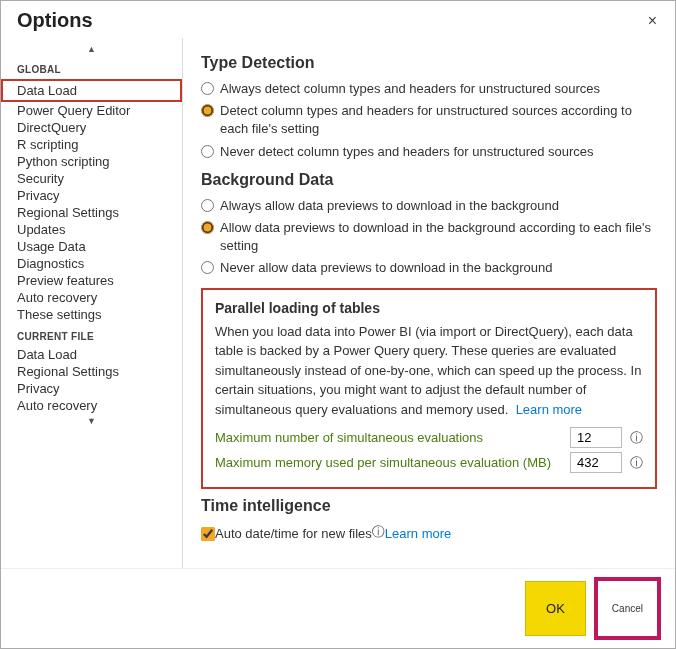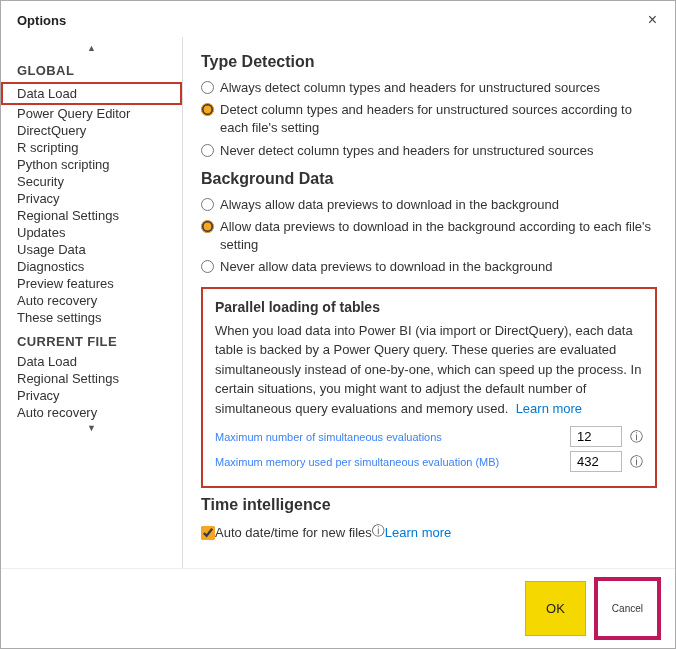--- a/index.html
+++ b/index.html
@@ -23,21 +23,21 @@
       position: relative;
     }
     .dialog-titlebar {
       display: flex;
       align-items: center;
       justify-content: space-between;
       padding: 8px 12px 6px 16px;
       border-bottom: none;
     }
     .dialog-title {
-      font-size: 13px;
+      font-size: 20px;
       font-weight: 600;
       color: #222;
     }
     .close-btn {
       cursor: pointer;
       font-size: 16px;
       color: #444;
       background: none;
       border: none;
       padding: 2px 6px;
@@ -60,21 +60,21 @@
     .sidebar-content {
       flex: 1;
       overflow-y: auto;
       overflow-x: hidden;
       padding: 4px 0;
     }
     .sidebar-content::-webkit-scrollbar { width: 8px; }
     .sidebar-content::-webkit-scrollbar-track { background: #f5f5f5; }
     .sidebar-content::-webkit-scrollbar-thumb { background: #ccc; }
     .section-header {
-      font-size: 13px;
+      font-size: 10px;
       font-weight: 700;
       color: #444;
       padding: 8px 16px 4px 16px;
       letter-spacing: 0.03em;
     }
     .sidebar-item {
       padding: 1px 16px;
       cursor: pointer;
       color: #333;
       font-size: 13px;
@@ -142,22 +142,22 @@
       margin-bottom: 8px;
     }
     .parallel-row {
       display: flex;
       align-items: center;
       margin-bottom: 4px;
       gap: 8px;
     }
     .parallel-row-label {
       flex: 1;
-      font-size: 11px;
-      color: #3b82f6;
+      font-size: 13px;
+      color: #4d7c0f;
     }
     .parallel-input {
       width: 52px;
       border: 1px solid #bbb;
       padding: 2px 6px;
       font-size: 13px;
       text-align: left;
     }
     .info-icon {
       color: #555;

